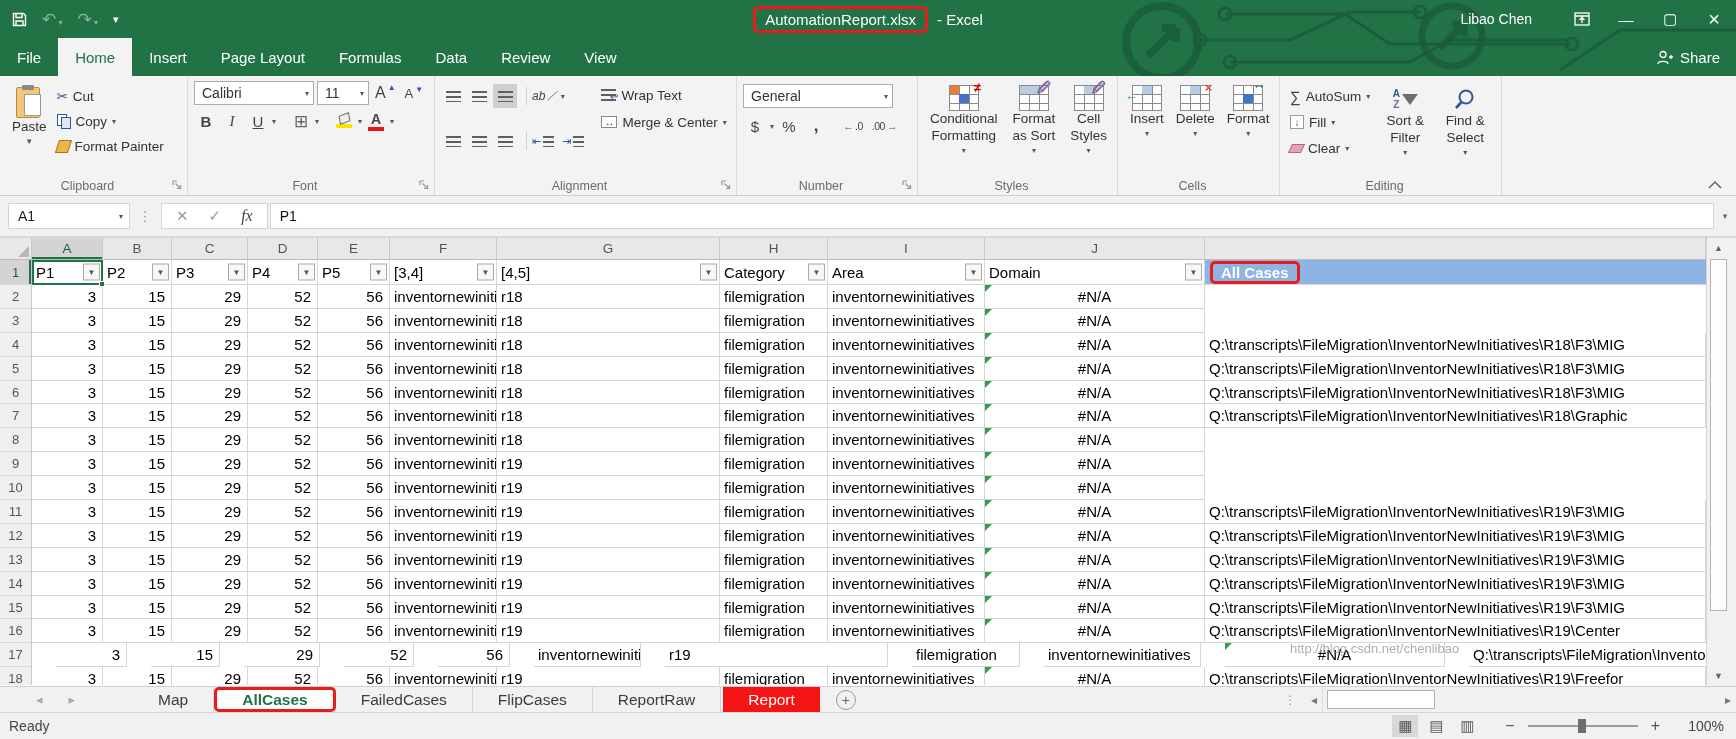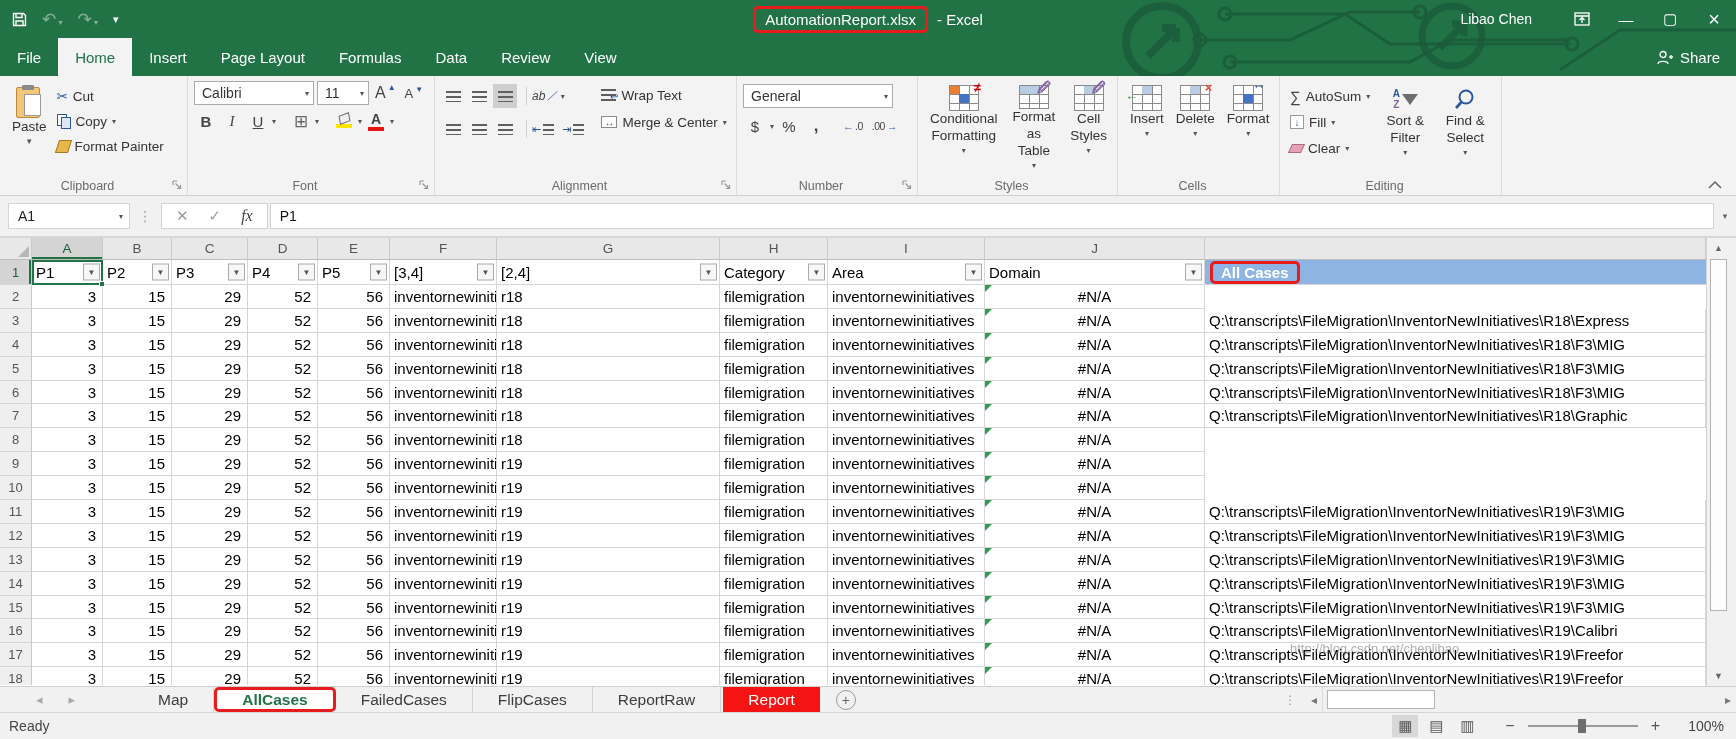--- a/index.html
+++ b/index.html
@@ -262,21 +262,21 @@
     </div>
     <div class="rgroup-label">Font</div>
     <span class="launcher">
         <svg width="11" height="11" viewBox="0 0 11 11">
           <path d="M1 1 h4 M1 1 v4 M3.5 3.5 L8 8 M8.5 5 v3.5 h-3.5" stroke="#777" fill="none" stroke-width="1.2"></path>
         </svg>
       </span>
   </div>
 
   <div class="rgroup" style="width:302px">
-    <div style="display:flex;flex-direction:column;gap:9px;padding-top:3px">
+    <div style="display:flex;flex-direction:column;gap:21px;padding-top:3px">
       <div style="display:flex;align-items:center;gap:2px">
         <div class="itm">
             <span class="lines"></span>
           </div>
         <div class="itm">
             <span class="lines"></span>
           </div>
         <div class="itm pressed">
             <span class="lines"></span>
           </div>
@@ -359,21 +359,21 @@
         <span class="ov" style="color:#c00">≠</span>
       </span>
       <span>Conditional Formatting</span>
         <span class="car">▾</span>
     </div>
     <div class="bigbtn twoline">
       <span class="mgrid">
         <span class="fill" style="left:0;top:0;width:19px;height:8px"></span>
         <span class="ov" style="color:#8064a2">🖉</span>
       </span>
-      <span>Format as Table</span>
+      <span>Format as Sort</span>
         <span class="car">▾</span>
     </div>
     <div class="bigbtn" style="width:60px">
       <span class="mgrid">
         <span class="fill" style="left:9px;top:0;width:10px;height:8px;background:#b8cce4"></span>
         <span class="ov" style="color:#8064a2">🖉</span>
       </span>
       <span>Cell Styles</span>
         <span class="car">▾</span>
     </div>
@@ -513,21 +513,21 @@
         </div>
         <div class="gc" style="width: 72px; height: 25px;">
           <span>P5</span>
           <span class="filterbtn">▼</span>
         </div>
         <div class="gc" style="width: 107px; height: 25px;">
           <span>[3,4]</span>
           <span class="filterbtn">▼</span>
         </div>
         <div class="gc" style="width: 223px; height: 25px;">
-          <span>[2,4]</span>
+          <span>[4,5]</span>
           <span class="filterbtn">▼</span>
         </div>
         <div class="gc" style="width: 108px; height: 25px;">
           <span>Category</span>
           <span class="filterbtn">▼</span>
         </div>
         <div class="gc" style="width: 157px; height: 25px;">
           <span>Area</span>
           <span class="filterbtn">▼</span>
         </div>
@@ -557,21 +557,20 @@
         <div class="gc num" style="width: 71px; height: 23.9px;">3</div>
         <div class="gc num" style="width: 69px; height: 23.9px;">15</div>
         <div class="gc num" style="width: 76px; height: 23.9px;">29</div>
         <div class="gc num" style="width: 70px; height: 23.9px;">52</div>
         <div class="gc num" style="width: 72px; height: 23.9px;">56</div>
         <div class="gc" style="width: 107px; height: 23.9px;">inventornewinitiatives</div>
         <div class="gc" style="width: 223px; height: 23.9px;">r18</div>
         <div class="gc" style="width: 108px; height: 23.9px;">filemigration</div>
         <div class="gc" style="width: 157px; height: 23.9px;">inventornewinitiatives</div>
         <div class="gc ctr err" style="width: 220px; height: 23.9px;">#N/A</div>
-        <div class="gc" style="width: 501px; height: 23.9px;">Q:\transcripts\FileMigration\InventorNewInitiatives\R18\Express</div>
       </div>
       <div class="grow" style="height: 23.9px; overflow: hidden;">
         <div class="rn" style="height: 23.9px;">4</div>
         <div class="gc num" style="width: 71px; height: 23.9px;">3</div>
         <div class="gc num" style="width: 69px; height: 23.9px;">15</div>
         <div class="gc num" style="width: 76px; height: 23.9px;">29</div>
         <div class="gc num" style="width: 70px; height: 23.9px;">52</div>
         <div class="gc num" style="width: 72px; height: 23.9px;">56</div>
         <div class="gc" style="width: 107px; height: 23.9px;">inventornewinitiatives</div>
         <div class="gc" style="width: 223px; height: 23.9px;">r18</div>
@@ -736,23 +735,23 @@
         <div class="gc num" style="width: 71px; height: 23.9px;">3</div>
         <div class="gc num" style="width: 69px; height: 23.9px;">15</div>
         <div class="gc num" style="width: 76px; height: 23.9px;">29</div>
         <div class="gc num" style="width: 70px; height: 23.9px;">52</div>
         <div class="gc num" style="width: 72px; height: 23.9px;">56</div>
         <div class="gc" style="width: 107px; height: 23.9px;">inventornewinitiatives</div>
         <div class="gc" style="width: 223px; height: 23.9px;">r19</div>
         <div class="gc" style="width: 108px; height: 23.9px;">filemigration</div>
         <div class="gc" style="width: 157px; height: 23.9px;">inventornewinitiatives</div>
         <div class="gc ctr err" style="width: 220px; height: 23.9px;">#N/A</div>
-        <div class="gc" style="width: 501px; height: 23.9px;">Q:\transcripts\FileMigration\InventorNewInitiatives\R19\Calibri</div>
-      </div>
-      <div class="grow" style="height: 23.9px; overflow: hidden;">
+        <div class="gc" style="width: 501px; height: 23.9px;">Q:\transcripts\FileMigration\InventorNewInitiatives\R19\Center</div>
+      </div>
+      <div class="grow" style="height: 23.9px; overflow: hidden; gap: 24px;">
         <div class="rn" style="height: 23.9px;">17</div>
         <div class="gc num" style="width: 71px; height: 23.9px;">3</div>
         <div class="gc num" style="width: 69px; height: 23.9px;">15</div>
         <div class="gc num" style="width: 76px; height: 23.9px;">29</div>
         <div class="gc num" style="width: 70px; height: 23.9px;">52</div>
         <div class="gc num" style="width: 72px; height: 23.9px;">56</div>
         <div class="gc" style="width: 107px; height: 23.9px;">inventornewinitiatives</div>
         <div class="gc" style="width: 223px; height: 23.9px;">r19</div>
         <div class="gc" style="width: 108px; height: 23.9px;">filemigration</div>
         <div class="gc" style="width: 157px; height: 23.9px;">inventornewinitiatives</div>

